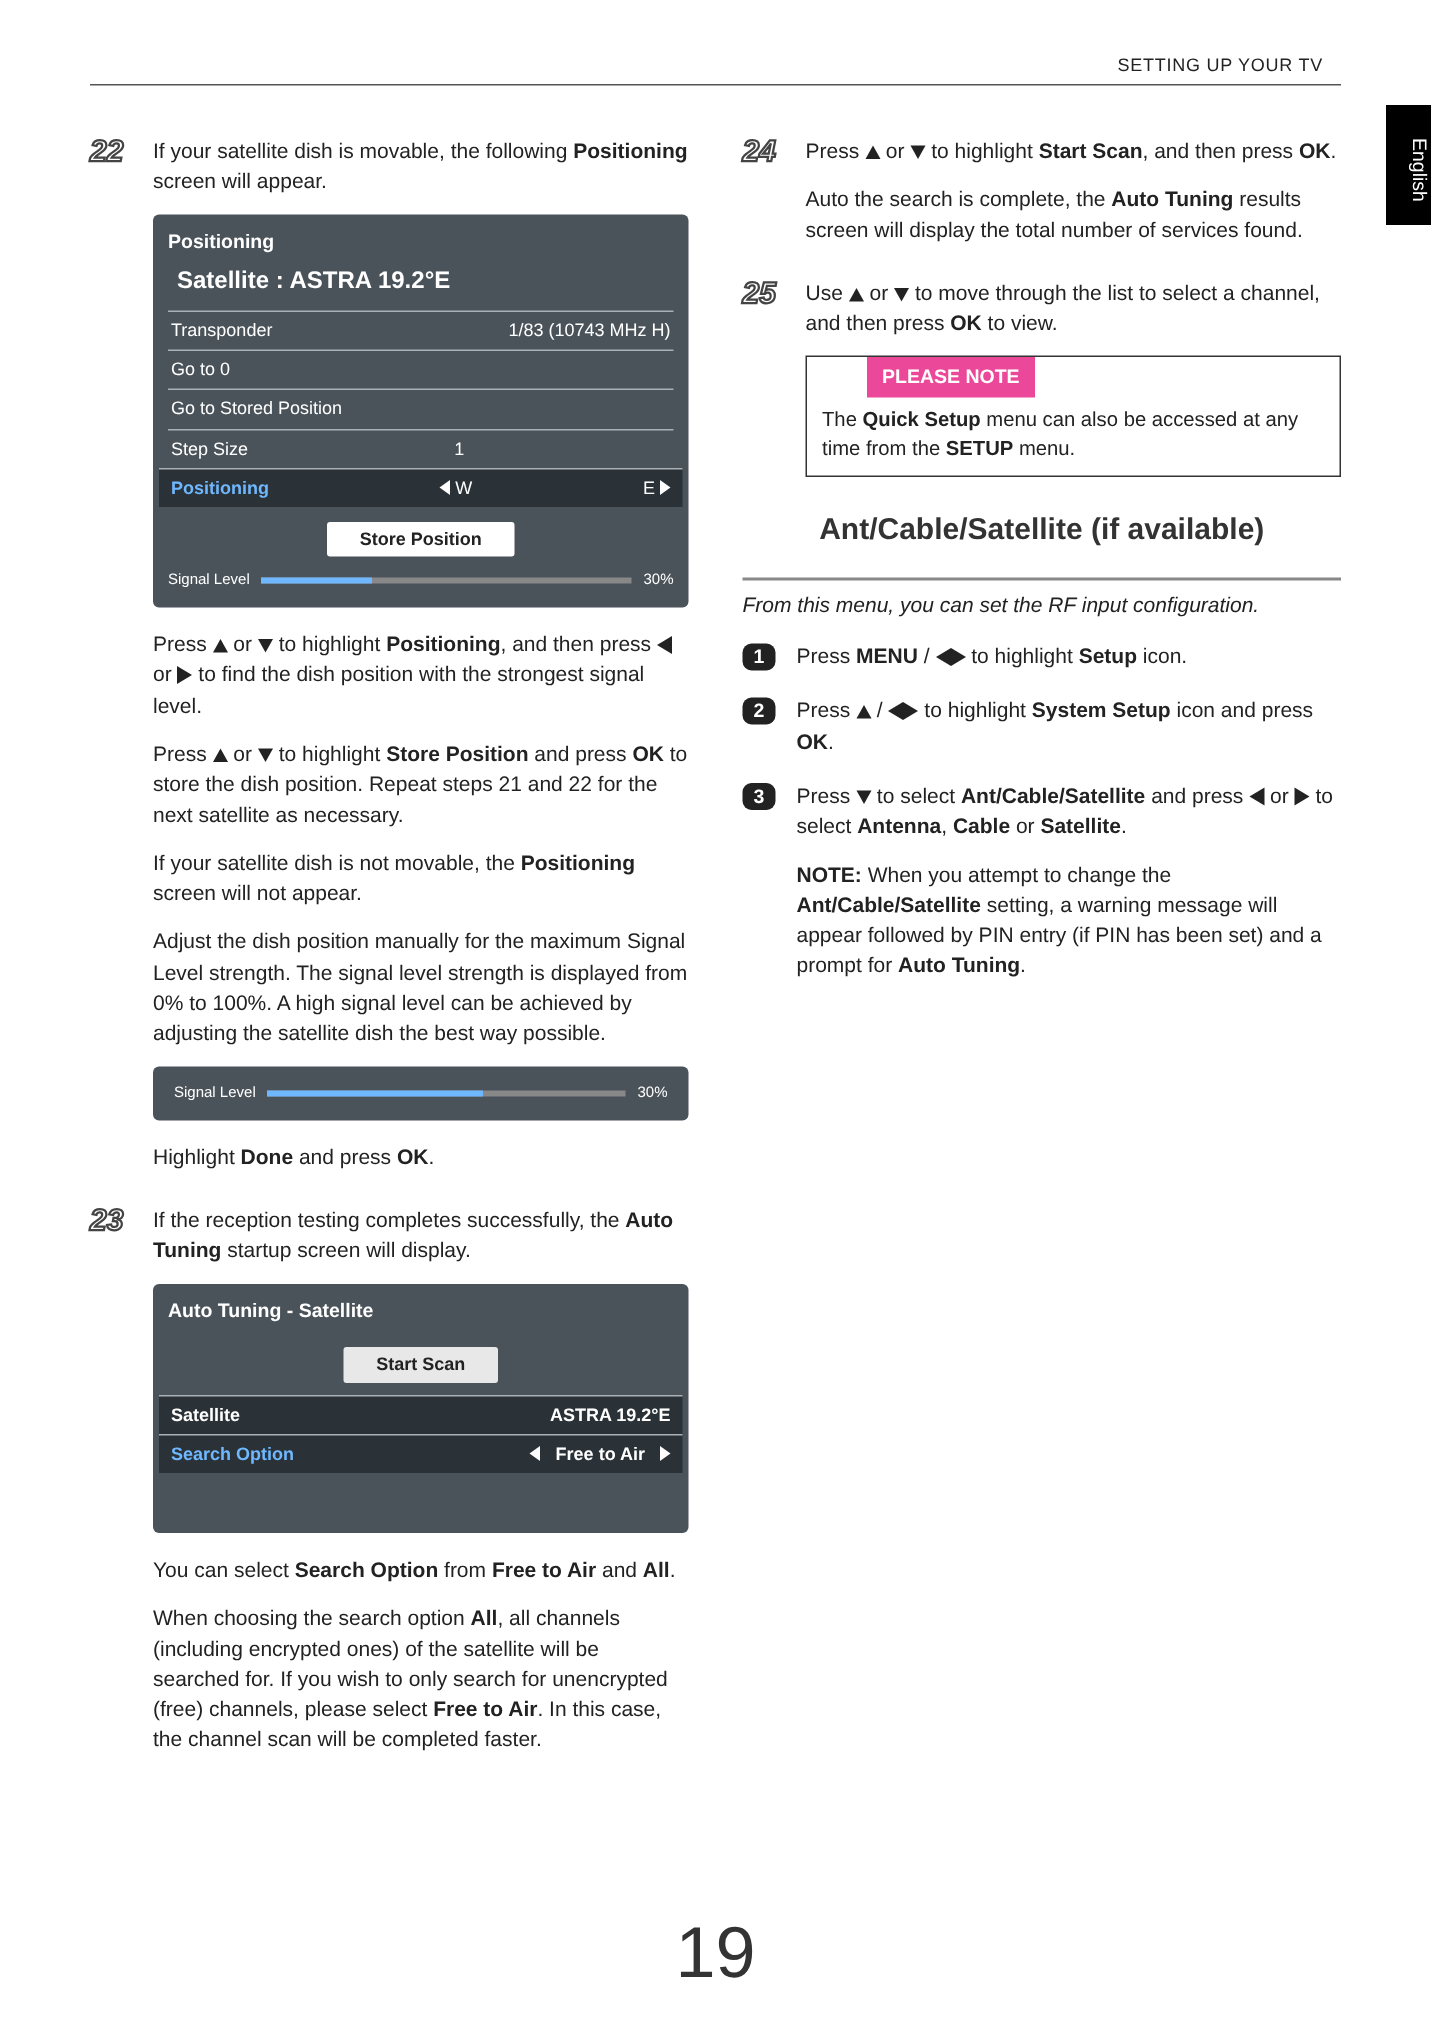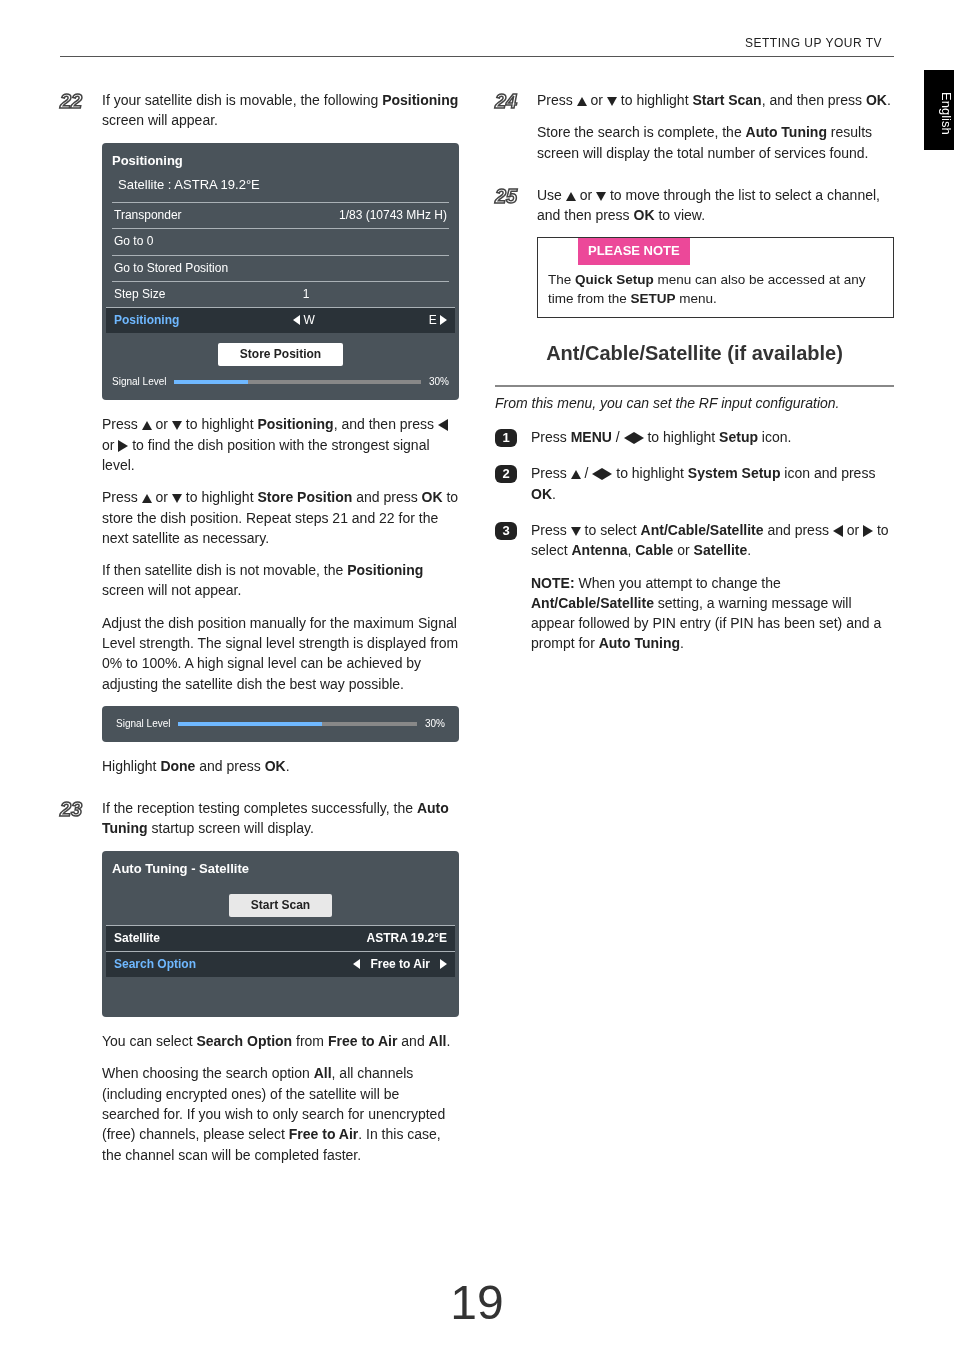--- a/index.html
+++ b/index.html
@@ -87,21 +87,21 @@
   .panel {
     background: #4a535a;
     color: #fff;
     border-radius: 4px;
     padding: 8px 10px 10px 10px;
     font-size: 12px;
     margin: 4px 0 14px 0;
     line-height: 1.6;
   }
   .panel .title { font-weight: bold; font-size: 13px; margin-bottom: 4px; }
-  .panel .sub { font-weight: normal; font-size: 13px; margin: 0 0 6px 6px; }
+  .panel .sub { font-weight: bold; font-size: 16px; margin: 0 0 6px 6px; }
   .panel .row {
     display: flex;
     justify-content: space-between;
     border-top: 1px solid #aab1b6;
     padding: 3px 2px;
     align-items: center;
   }
   .panel .row.hl { background: #2a3238; margin: 0 -6px; padding: 3px 8px; }
   .panel .row.hl .label { color: #6fb8ff; font-weight: bold; }
   .panel .btn {
@@ -227,21 +227,21 @@
           </div>
         </div>
 
         <p>
           <span>Press </span><span class="tri-up"></span><span> or </span><span class="tri-down"></span><span> to highlight </span><span class="b">Positioning</span><span>, and then press </span><span class="tri-left-b"></span><span> or </span><span class="tri-right-b"></span><span> to find the dish position with the strongest signal level.</span>
         </p>
         <p>
           <span>Press </span><span class="tri-up"></span><span> or </span><span class="tri-down"></span><span> to highlight </span><span class="b">Store Position</span><span> and press </span><span class="b">OK</span><span> to store the dish position. Repeat steps 21 and 22 for the next satellite as necessary.</span>
         </p>
         <p>
-          <span>If then satellite dish is not movable, the </span><span class="b">Positioning</span><span> screen will not appear.</span>
+          <span>If your satellite dish is not movable, the </span><span class="b">Positioning</span><span> screen will not appear.</span>
         </p>
         <p>Adjust the dish position manually for the maximum Signal Level strength. The signal level strength is displayed from 0% to 100%. A high signal level can be achieved by adjusting the satellite dish the best way possible.</p>
 
         <div class="panel" style="padding:10px 14px;">
           <div class="bar-row">
             <span>Signal Level</span>
             <div class="bar-track">
                 <div class="bar-fill" style="width:60%"></div>
               </div>
             <span>30%</span>
@@ -287,21 +287,21 @@
 
   <div class="col">
 
     <div class="step">
       <div class="step-num"><span class="outline">24</span></div>
       <div class="step-body">
         <p>
           <span>Press </span><span class="tri-up"></span><span> or </span><span class="tri-down"></span><span> to highlight </span><span class="b">Start Scan</span><span>, and then press </span><span class="b">OK</span><span>.</span>
         </p>
         <p>
-          <span>Store the search is complete, the </span><span class="b">Auto Tuning</span><span> results screen will display the total number of services found.</span>
+          <span>Auto the search is complete, the </span><span class="b">Auto Tuning</span><span> results screen will display the total number of services found.</span>
         </p>
       </div>
     </div>
 
     <div class="step">
       <div class="step-num"><span class="outline">25</span></div>
       <div class="step-body">
         <p>
           <span>Use </span><span class="tri-up"></span><span> or </span><span class="tri-down"></span><span> to move through the list to select a channel, and then press </span><span class="b">OK</span><span> to view.</span>
         </p>

